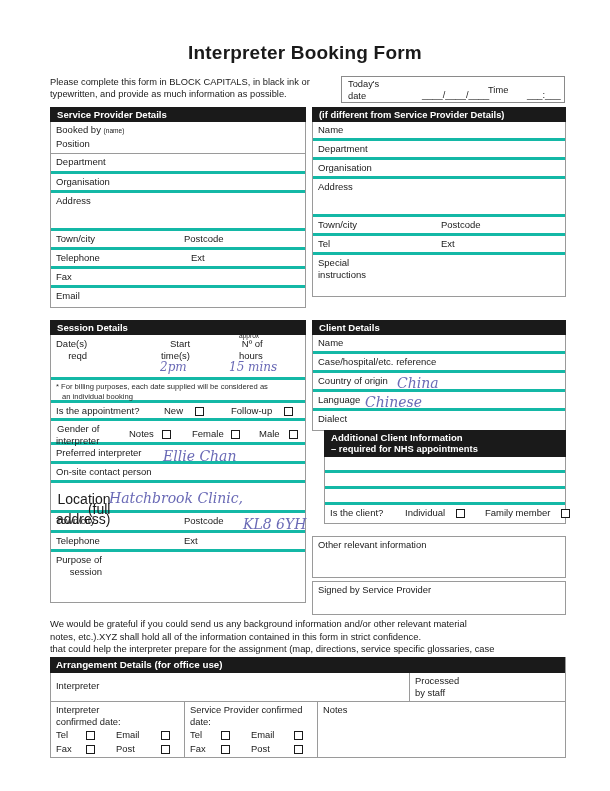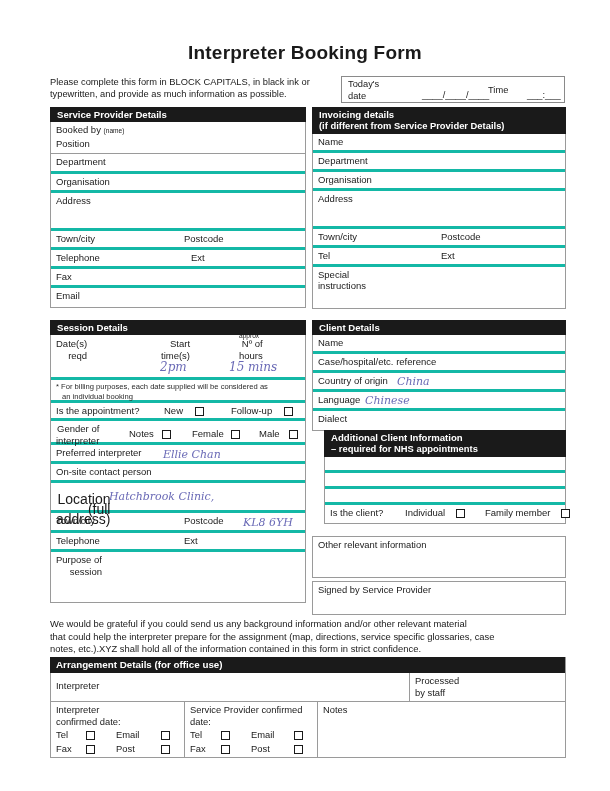--- a/index.html
+++ b/index.html
@@ -115,21 +115,21 @@
     font-size: 6.6px;
     vertical-align: baseline;
   }
 
   
   .hw {
     position: absolute;
     font-family: "DejaVu Serif", serif;
     font-style: italic;
     color: #6a6ab6;
-    font-size: 11px;
+    font-size: 14px;
     white-space: nowrap;
   }
   .hw.big { font-size: 12px; }
 
   
   .cb {
     position: absolute;
     width: 9px; height: 9px;
     border: 1.3px solid #1a1a1a;
     box-sizing: border-box;
@@ -241,21 +241,20 @@
         <span class="t">Fax</span>
       </div>
       <div class="row" style="height:19px;">
         <span class="t">Email</span>
       </div>
     </div>
   </div>
 
   <div class="block" style="left:312px; top:107px; width:254px;">
     <div class="hdr">
-      <div>Invoicing details</div>
       <div class="sub">(if different from Service Provider Details)</div>
     </div>
     <div class="rows">
       <div class="row" style="height:19px;">
         <span class="t">Name</span>
       </div>
       <div class="row" style="height:19px;">
         <span class="t">Department</span>
       </div>
       <div class="row" style="height:19px;">
@@ -414,22 +413,22 @@
   <div class="block" style="left:312px; top:536px; width:254px; height:42px; border:1px solid #9a9a9a;">
     <span class="cell-lbl" style="left:5px; top:2px;">Other relevant information</span>
   </div>
 
   <div class="block" style="left:312px; top:581px; width:254px; height:34px; border:1px solid #9a9a9a;">
     <span class="cell-lbl" style="left:5px; top:2px;">Signed by Service Provider</span>
   </div>
 
   <div class="para">
     <div>We would be grateful if you could send us any background information and/or other relevant material</div>
+    <div>notes,  etc.).XYZ shall hold all of the information contained in this form in strict confidence.</div>
     <div>that could help the interpreter prepare for the assignment (map, directions, service specific glossaries, case</div>
-    <div>notes,  etc.).XYZ shall hold all of the information contained in this form in strict confidence.</div>
   </div>
 
   <div class="arr">
     <div class="hdrbar">Arrangement Details (for office use)</div>
     <div class="body" style="height:85px;">
 
       <div class="hsep" style="left:0; top:28px; width:514px;"></div>
 
       <div class="arrow-sep" style="left:358px; top:0; height:28px;"></div>
       <div class="arrow-sep" style="left:133px; top:28px; height:56px;"></div>

